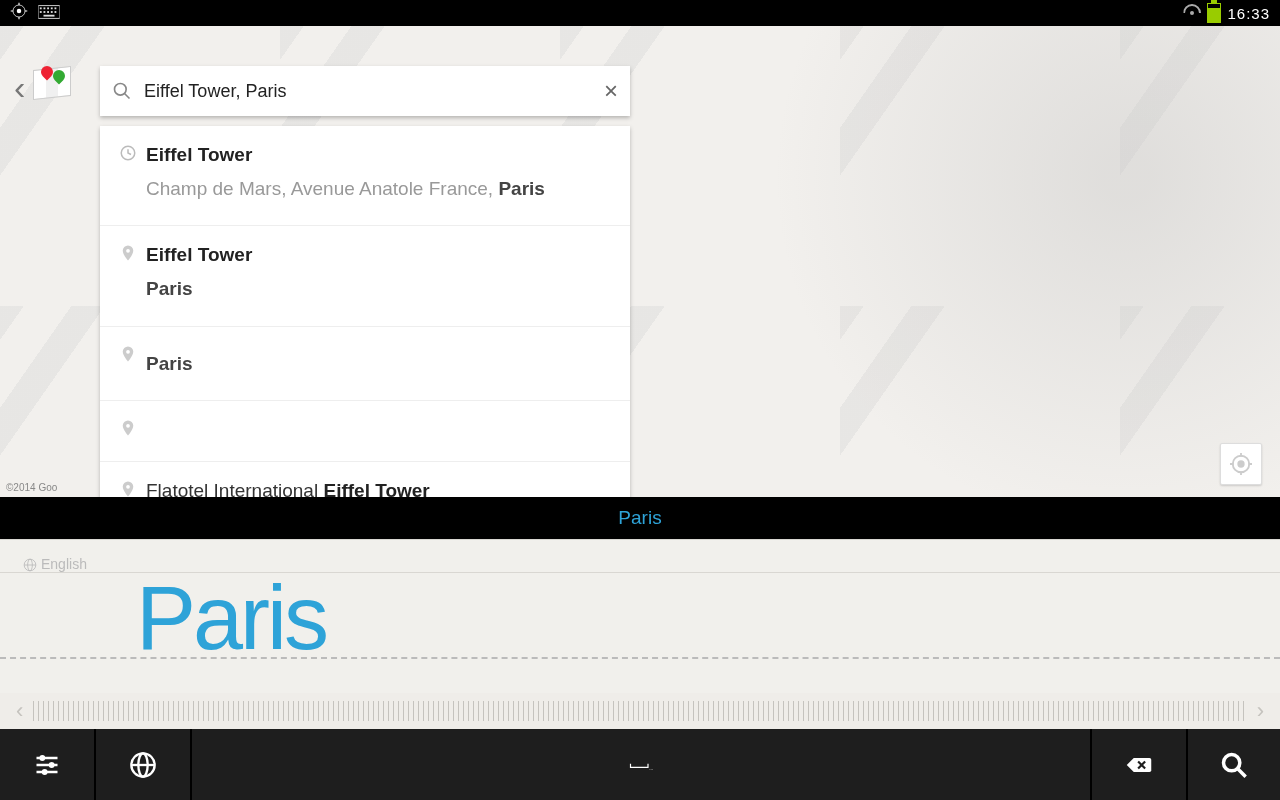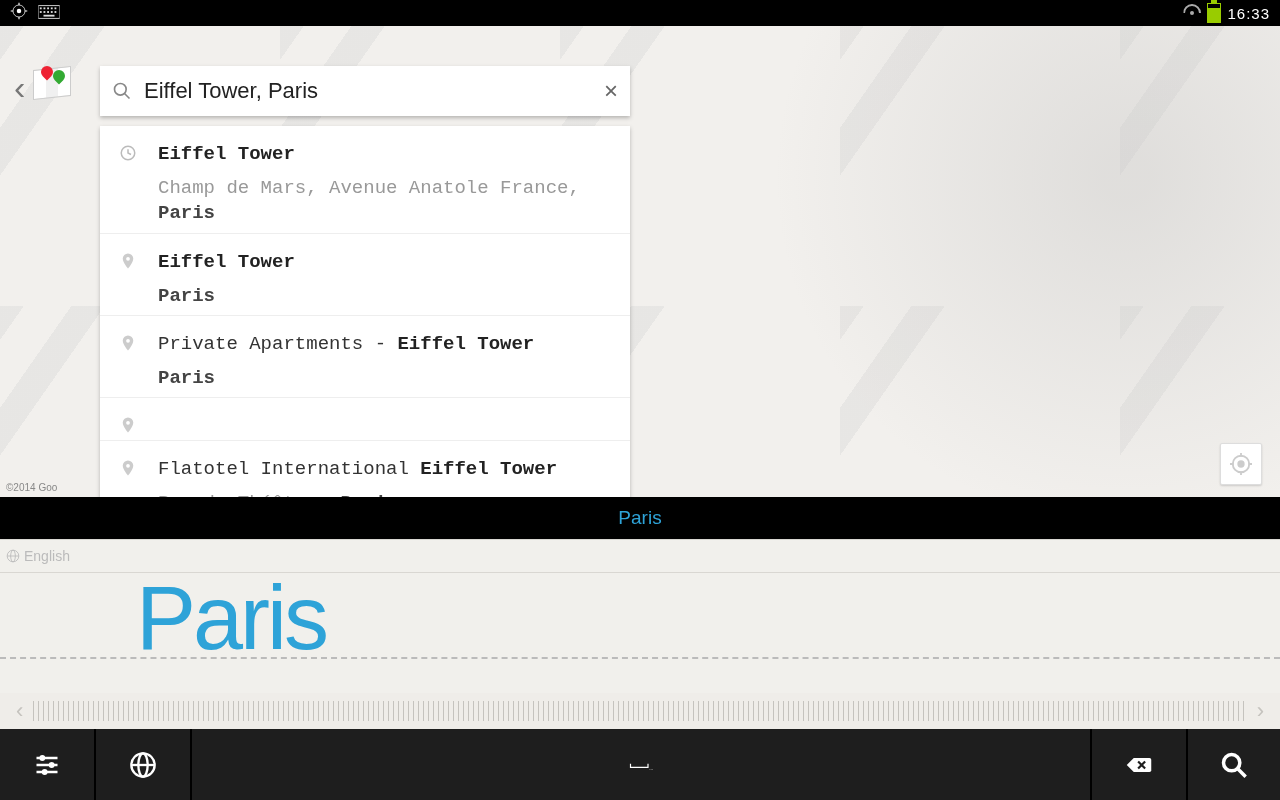--- a/index.html
+++ b/index.html
@@ -51,52 +51,52 @@
   .maps-icon .pin-g{ background:#3a3; left:20px; top:2px; }
 
   
   .search-box {
     position:absolute; top:40px; left:100px; width:530px; height:50px;
     background:#fff; box-shadow:0 2px 4px rgba(0,0,0,.25); display:flex;
     align-items:center; padding:0 12px;
   }
   .search-box .mag { width:20px; height:20px; }
   .search-box input {
-    flex:1; border:none; outline:none; font-size:22px; color:#222;
+    flex:1; border:none; outline:none; font-size:18px; color:#222;
     margin:0 12px; background:transparent; font-family:inherit;
   }
   .search-box .clear { font-size:24px; color:#666; cursor:pointer; line-height:1; }
 
   
   .suggestions {
     position:absolute; top:100px; left:100px; width:530px; background:#fff;
     box-shadow:0 2px 4px rgba(0,0,0,.25);
   }
-  .sug-item { display:flex; gap:20px; padding:16px 18px 6px 18px; border-bottom:1px solid #eee; cursor:pointer;font-family:Liberation Mono, monospace; }
+  .sug-item { display:flex; gap:8px; padding:16px 18px 24px 18px; border-bottom:1px solid #eee; cursor:pointer; }
   .sug-item:last-child{ border-bottom:none; }
   .sug-item .ico { width:20px; flex:none; color:#bbb; display:flex; justify-content:center; padding-top:2px;}
   .sug-item .ico svg{ width:18px;height:18px; }
   .sug-body { font-size:19px; line-height:1.35; }
   .sug-title { color:#333; font-weight:300; }
   .sug-title b { font-weight:700; color:#222; }
   .sug-sub { color:#999; font-weight:300; margin-top:8px; }
   .sug-sub b { font-weight:700; color:#444; }
 
   
   .candidate-bar {
     position:absolute; top:497px; left:0; right:0; height:42px; background:#000;
     display:flex; align-items:center; justify-content:center;
   }
   .candidate-bar span { color:#2ea3d8; font-size:19px; }
 
   
   .lang-row {
     position:absolute; top:539px; left:0; right:0; height:34px; background:#f1f0ec;
     border-top:1px solid #d9d7d2; border-bottom:1px solid #d9d7d2;
-    display:flex; align-items:center; padding-left:6px; color:#bbb; font-size:14px;
+    display:flex; align-items:flex-end; padding-left:23px; color:#bbb; font-size:14px;
   }
   .lang-row svg{width:14px;height:14px;margin-right:4px;}
 
   
   .writing-area {
     position:absolute; top:573px; left:0; right:0; height:120px; background:#f1f0ec;
   }
   .writing-line {
     position:absolute; top:84px; left:0; right:0; border-top:2px dashed #bbb;
   }
@@ -228,21 +228,20 @@
         </div>
       </div>
       <div class="sug-item">
         <div class="ico">
           <svg viewBox="0 0 24 24">
             <path d="M12 2a7 7 0 0 0-7 7c0 5 7 13 7 13s7-8 7-13a7 7 0 0 0-7-7z" fill="#ccc"></path>
             <circle cx="12" cy="9" r="2.5" fill="#fff"></circle>
           </svg>
         </div>
         <div class="sug-body">
-          <div class="sug-title">Private Apartments - <b>Eiffel Tower</b></div>
           <div class="sug-sub"><b>Paris</b></div>
         </div>
       </div>
       <div class="sug-item">
         <div class="ico">
           <svg viewBox="0 0 24 24">
             <path d="M12 2a7 7 0 0 0-7 7c0 5 7 13 7 13s7-8 7-13a7 7 0 0 0-7-7z" fill="#ccc"></path>
             <circle cx="12" cy="9" r="2.5" fill="#fff"></circle>
           </svg>
         </div>

